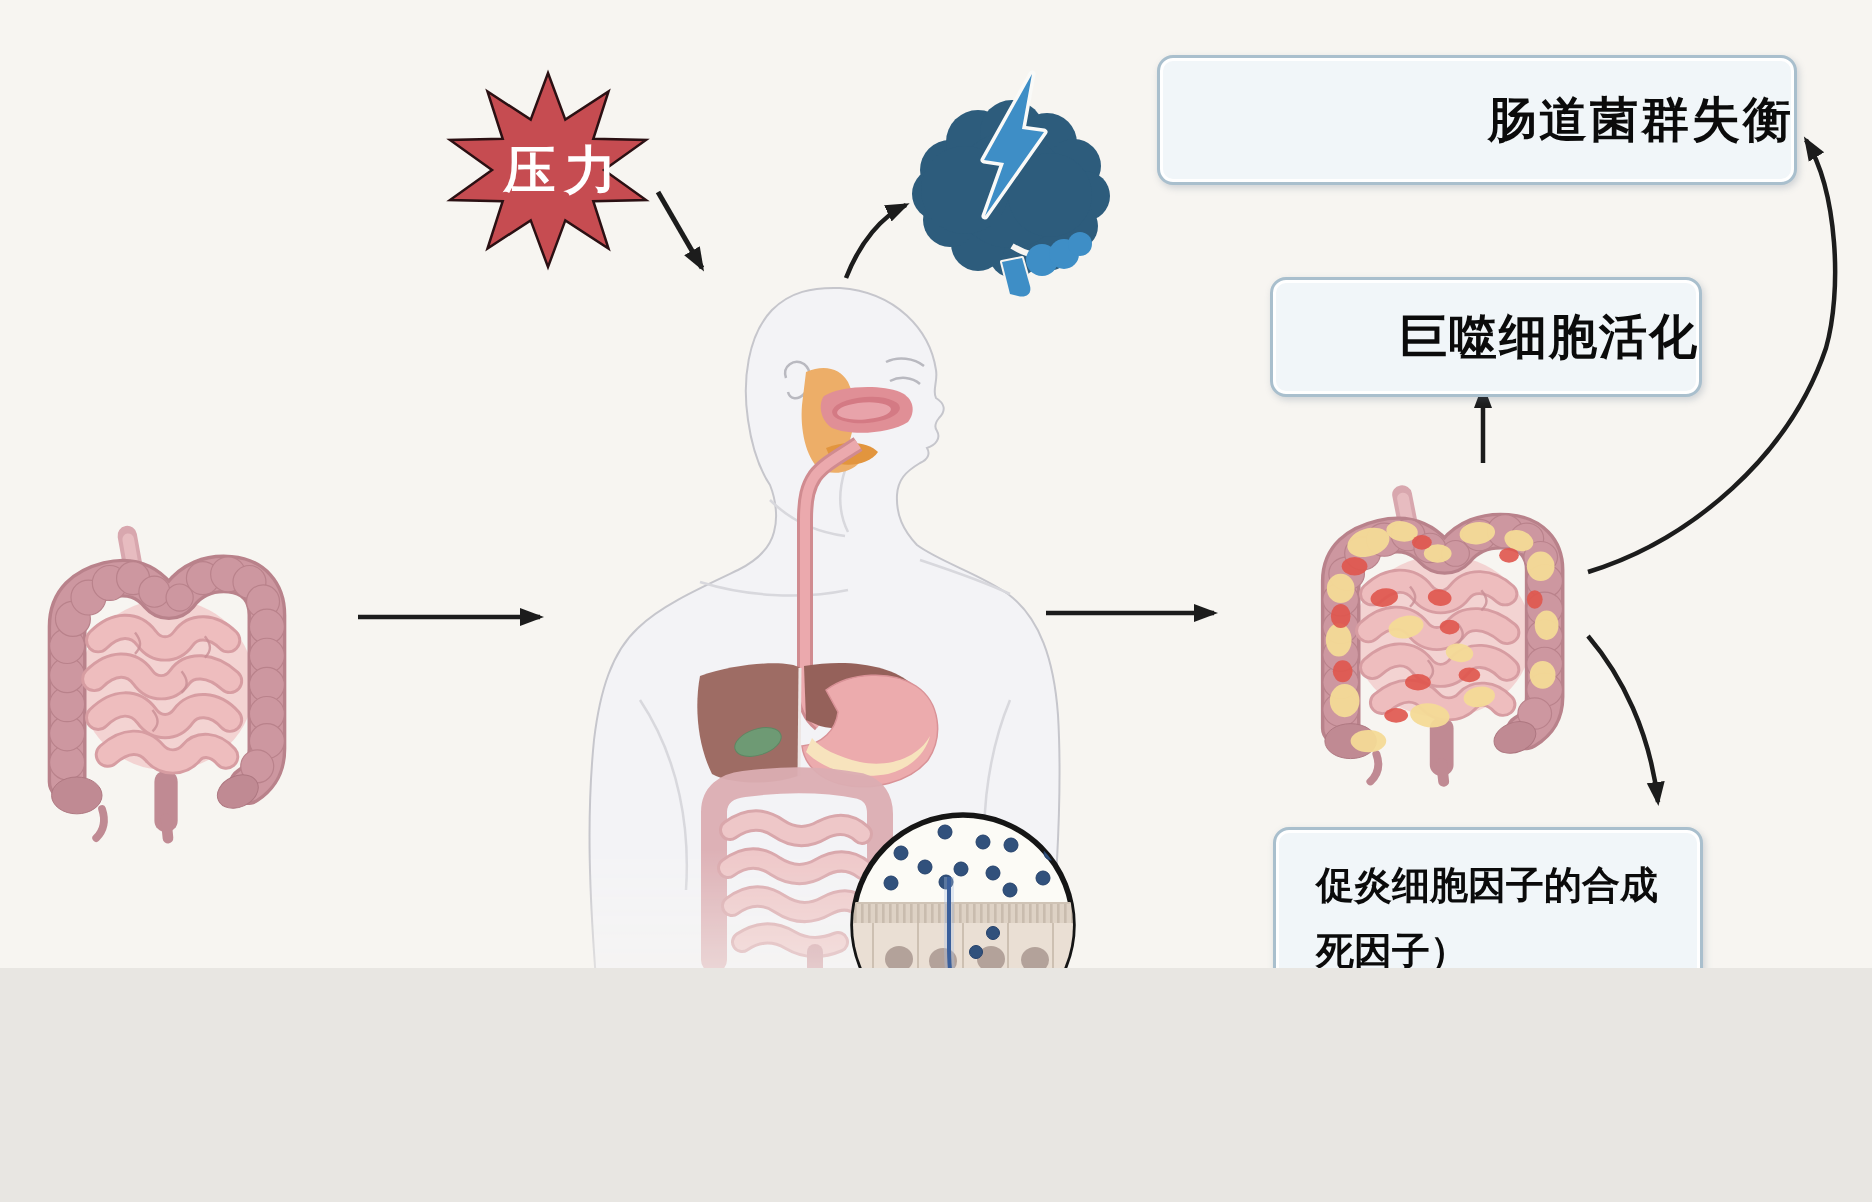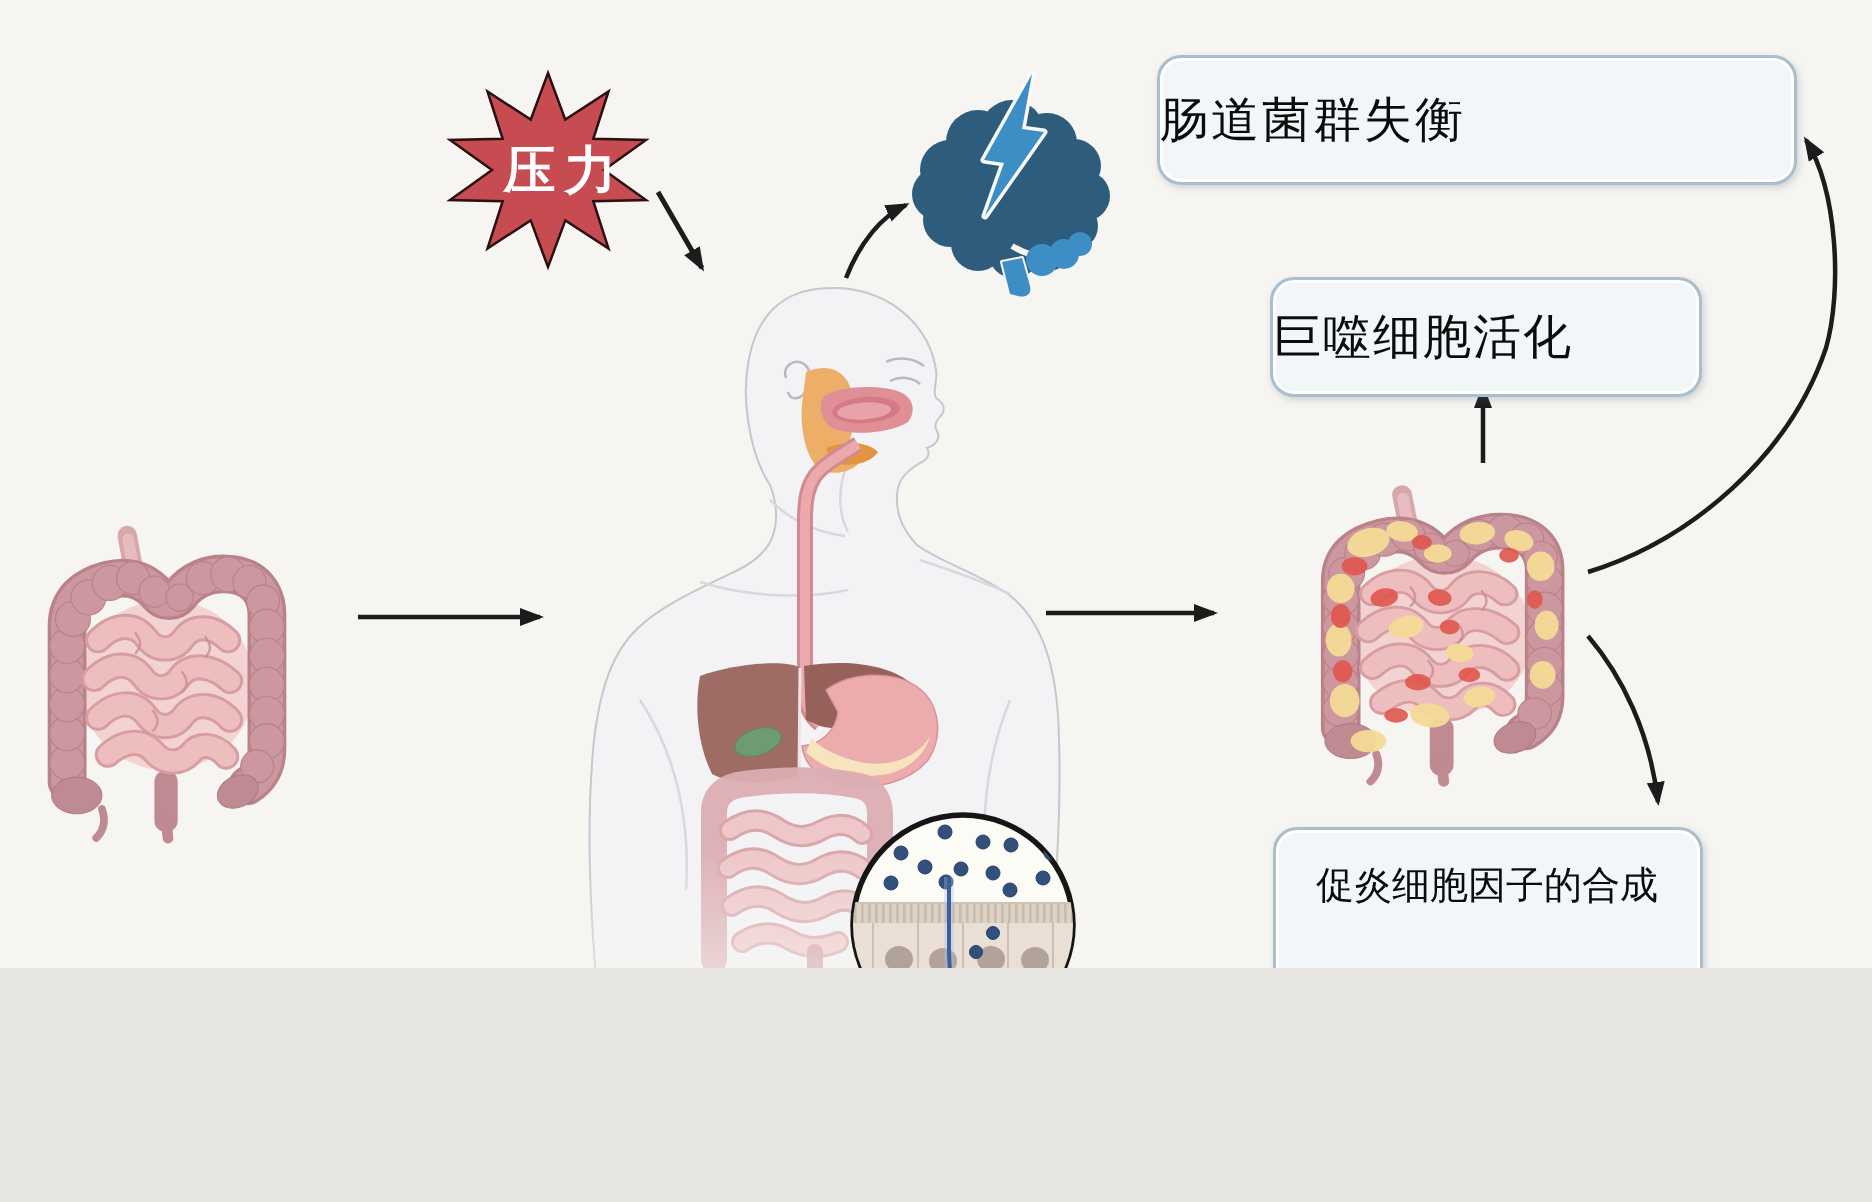--- a/index.html
+++ b/index.html
@@ -6,25 +6,25 @@
   #stage{
     position:relative;width:1872px;height:968px;overflow:hidden;
     background:#000000;
     font-family:"Liberation Sans","DejaVu Sans",sans-serif;
   }
   #scene{position:absolute;left:0;top:0;}
   .callout{
     position:absolute;
     background:#f1f6f9;
     border:3px solid #a9bfcd;
-    border-radius:24px;
+    border-radius:16px;
     box-shadow:2px 3px 7px rgba(100,120,140,.28), inset 0 0 0 3px #ffffff;
     color:#0b0b0b;
-    display:flex;align-items:center;justify-content:flex-start;
-    font-weight:normal;
+    display:flex;align-items:center;justify-content:flex-end;
+    font-weight:bold;
     box-sizing:border-box;
   }
   #box-dysbiosis{left:1157px;top:55px;width:640px;height:130px;font-size:48px;letter-spacing:3px;}
   #box-macrophage{left:1270px;top:233px;width:432px;height:120px;font-size:48px;letter-spacing:2px;margin-top:44px;}
   #box-cytokines{
     left:1273px;top:827px;width:430px;height:331px;
     font-size:38px;line-height:66px;
     padding:22px 20px 0 40px;
     display:block;text-align:left;
   }
@@ -351,15 +351,16 @@
 <div id="box-dysbiosis" class="callout">
   <span>肠道菌群失衡</span>
 </div>
 
 <div id="box-macrophage" class="callout">
   <span>巨噬细胞活化</span>
 </div>
 
 <div id="box-cytokines" class="callout">
   <div>促炎细胞因子的合成</div>
+  <div>死因子）</div>
 </div>
 
 </div>
 
 </body></html>

